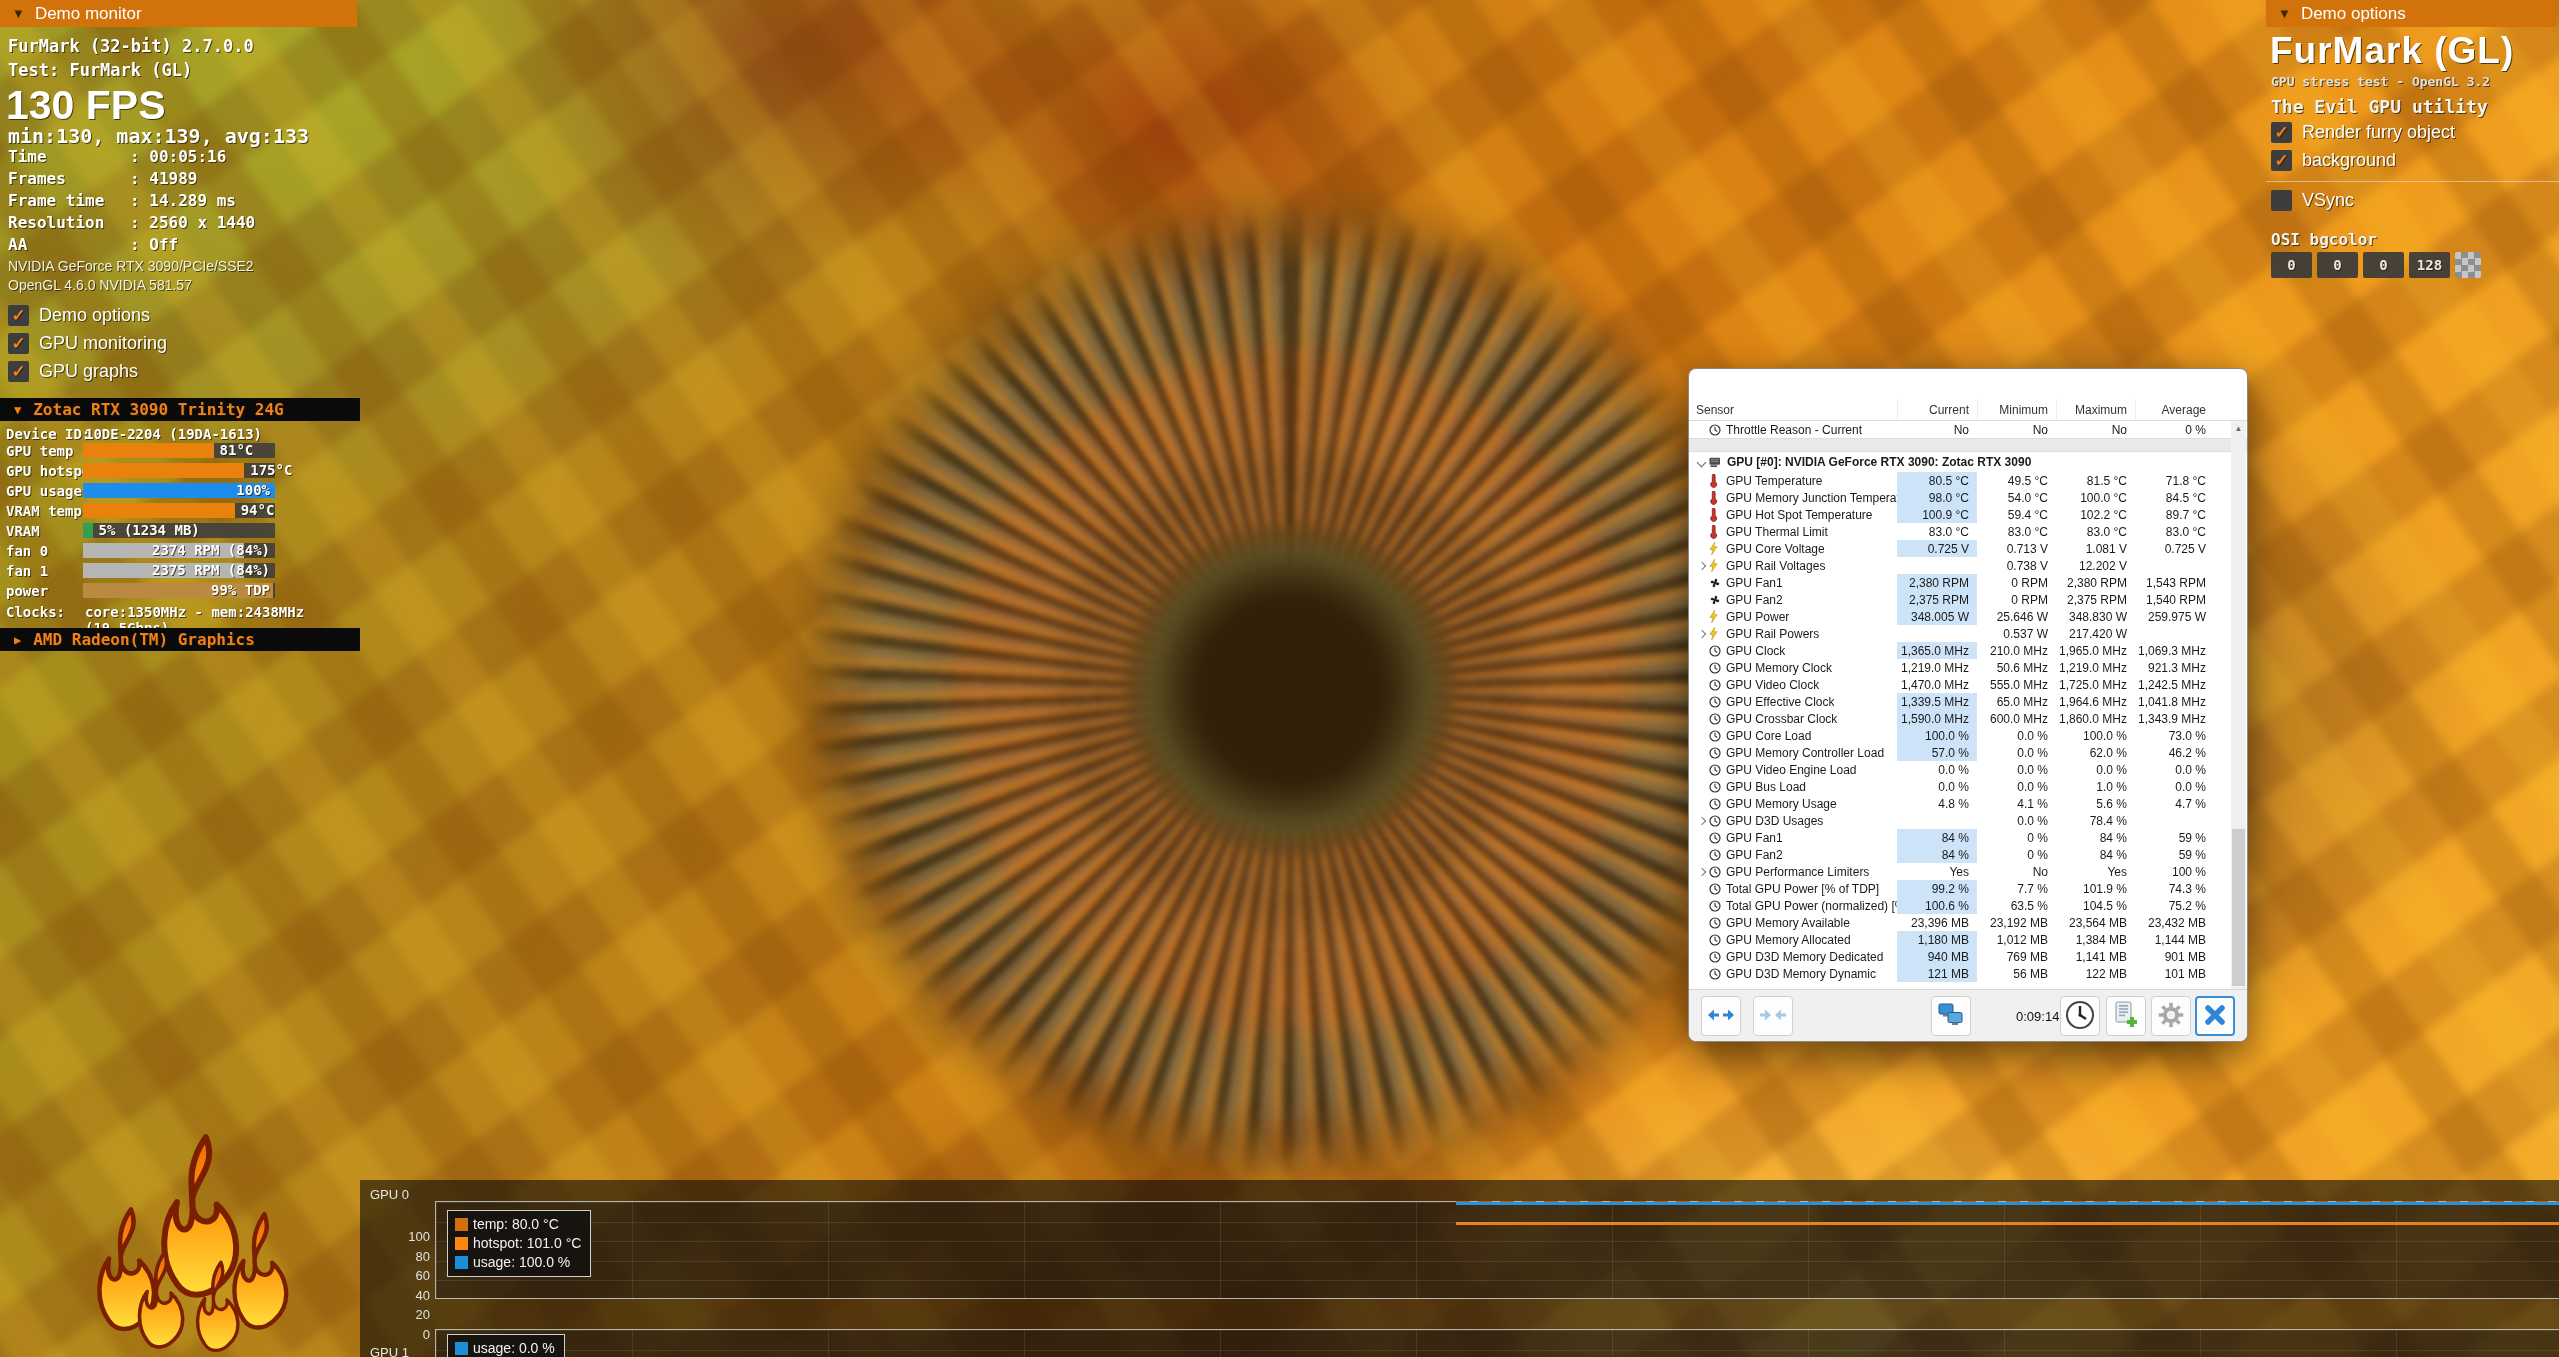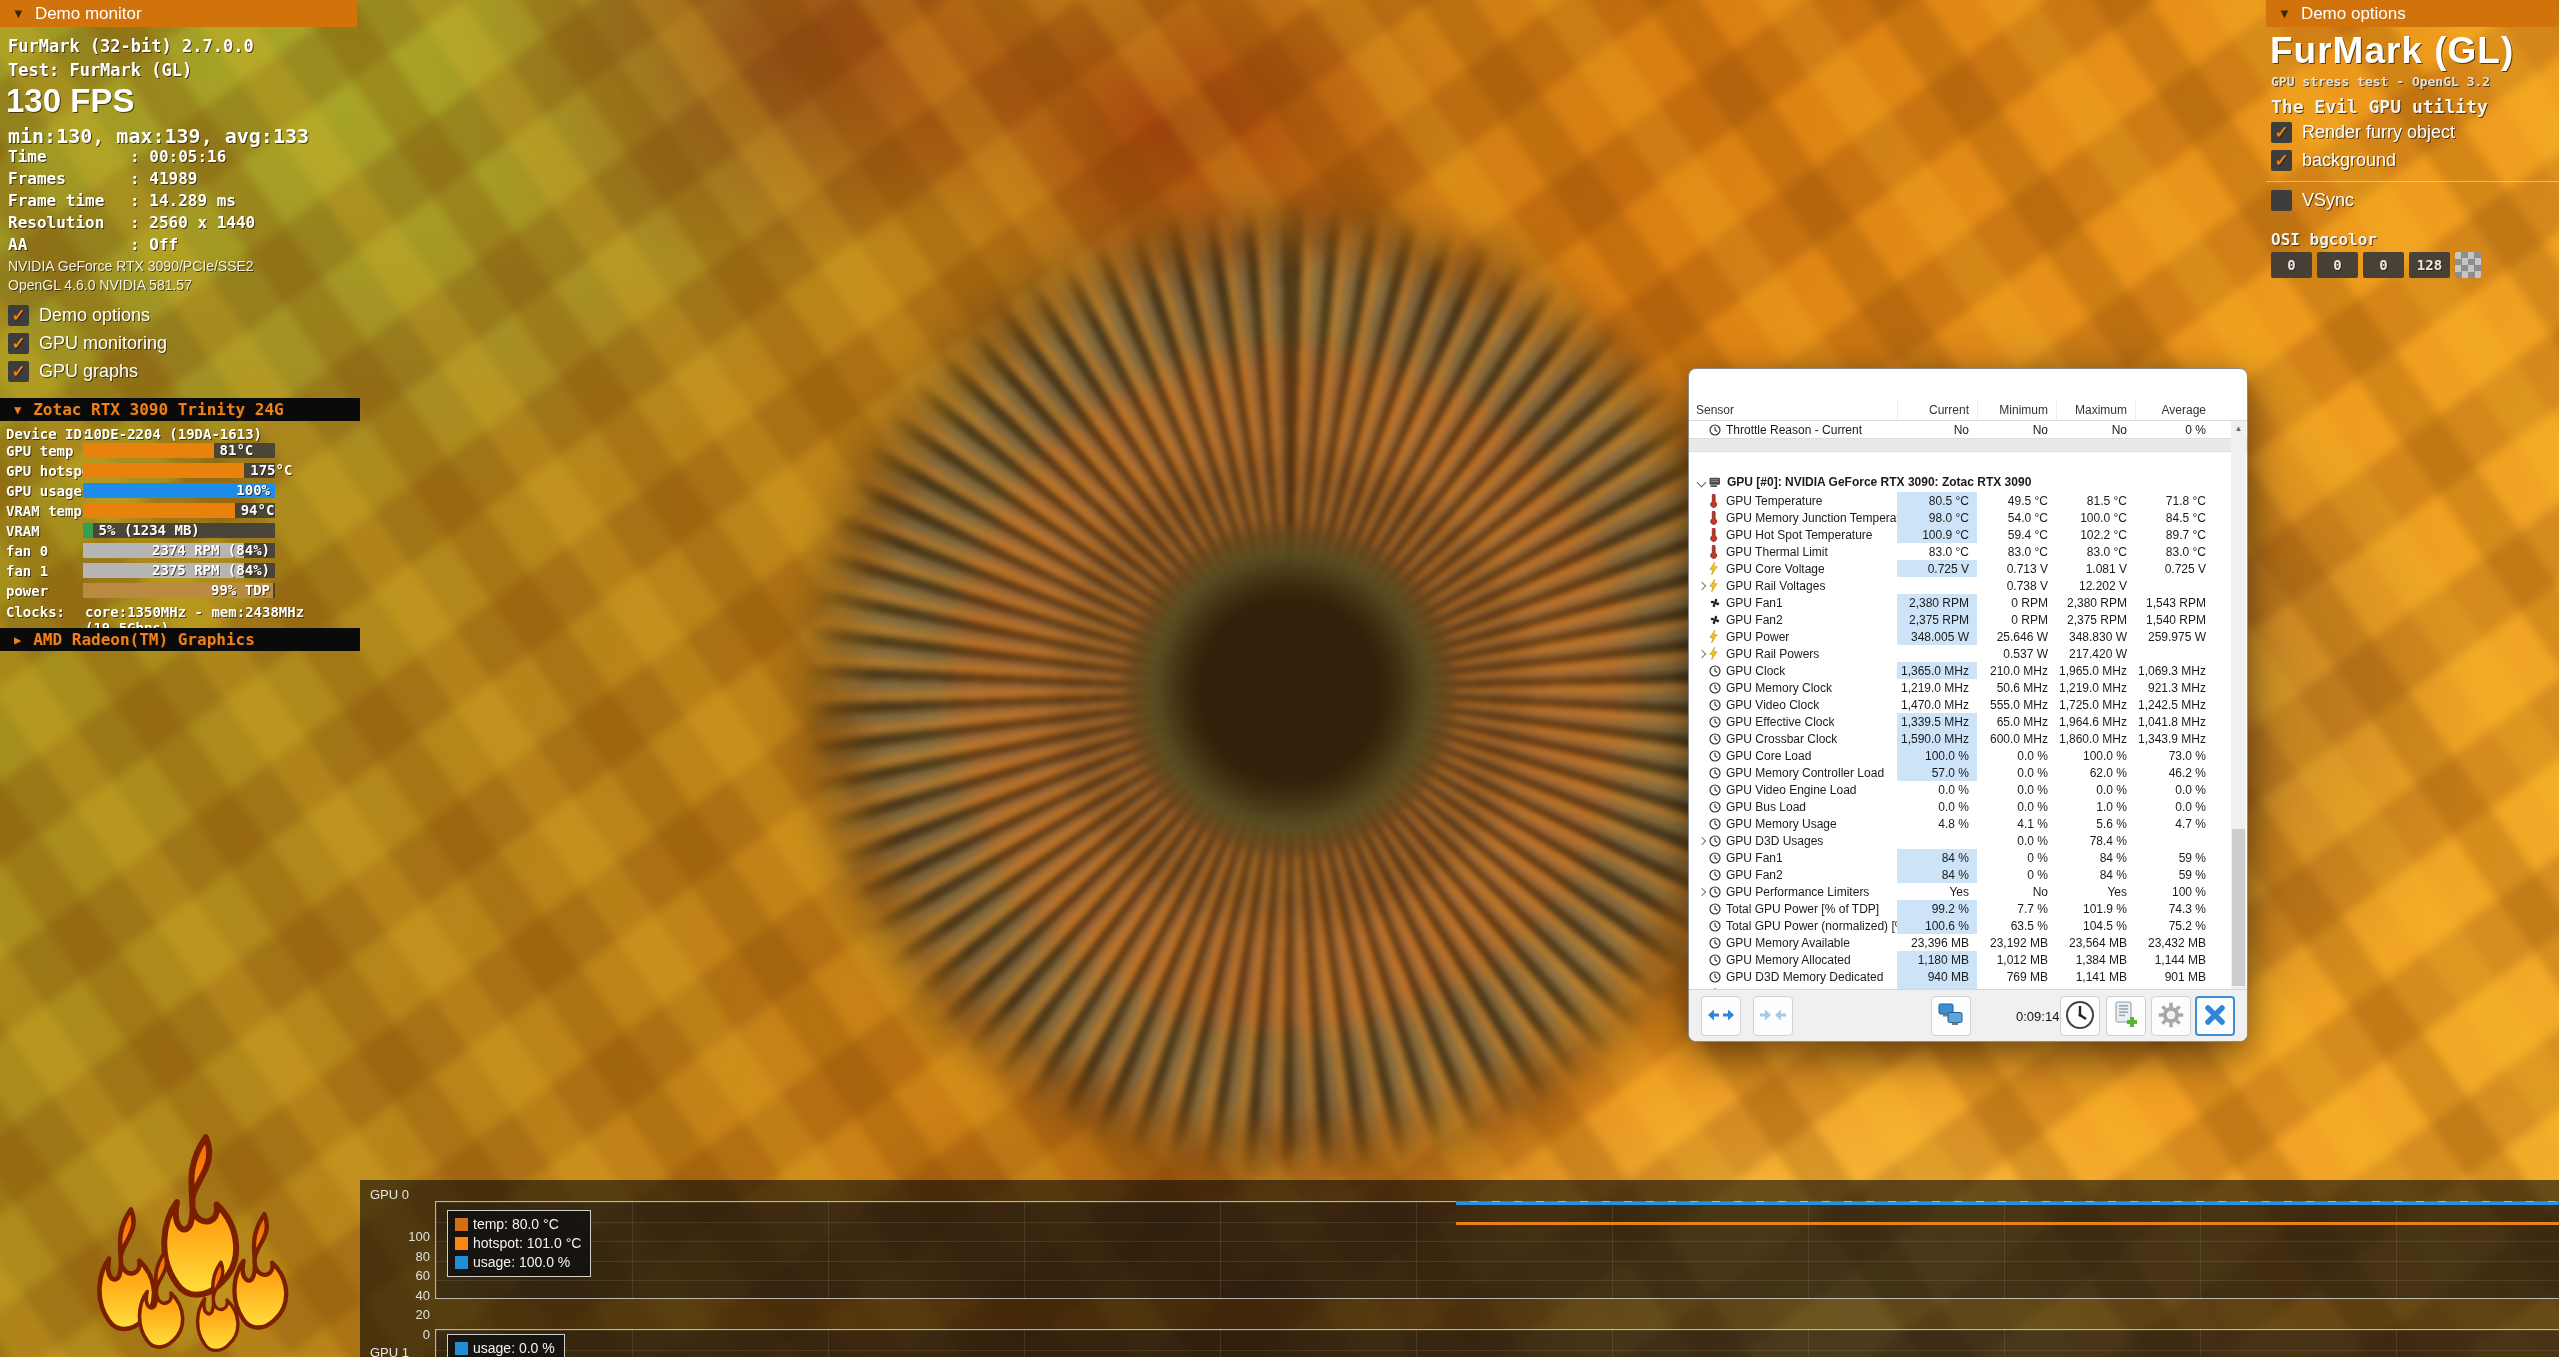--- a/index.html
+++ b/index.html
@@ -37,21 +37,21 @@
 
   
   .osd{position:absolute;left:0;top:0;width:360px;color:#fff;
     font-family:"DejaVu Sans Mono",monospace;font-weight:bold;
     text-shadow:1px 1px 0 rgba(40,30,0,.75);}
   .hdr-bar{position:absolute;left:0;height:27px;background:#d2720a;display:flex;align-items:center;
     font-family:"Liberation Sans",sans-serif;font-weight:normal;font-size:17px;color:#fff;text-shadow:none;}
   .hdr-bar .tri{color:#3a2600;font-size:13px;margin:0 10px 0 12px;}
   .osd-title{position:absolute;left:8px;top:36px;font-size:17px;}
   .osd-test{position:absolute;left:8px;top:60px;font-size:17px;}
-  .osd-fps{position:absolute;left:6px;top:82px;font-size:33px;font-family:"Liberation Sans",sans-serif;font-weight:bold;}
+  .osd-fps{position:absolute;left:6px;top:82px;font-size:41px;font-family:"Liberation Sans",sans-serif;font-weight:bold;}
   .osd-minmax{position:absolute;left:8px;top:124px;font-size:20px;}
   .osd-stats{position:absolute;left:8px;top:146px;font-size:16px;line-height:22px;}
   .osd-stat{display:flex;}
   .osd-stat .sl{width:122px;}
   .osd-stat .sv::before{content:": ";}
   .osd-gl{position:absolute;left:8px;top:257px;font-family:"Liberation Sans",sans-serif;font-weight:normal;
     font-size:14px;line-height:19px;color:#f2f0e0;}
   .toggles{position:absolute;left:8px;display:flex;flex-direction:column;gap:7px;}
   .toggle{display:flex;align-items:center;gap:10px;font-family:"Liberation Sans",sans-serif;
     font-weight:normal;font-size:18px;color:#fff;}
@@ -132,21 +132,21 @@
   .hw-list{position:absolute;left:0;top:52px;right:0;height:570px;background:#fff;overflow:hidden;}
   .srow{position:relative;height:17px;display:flex;align-items:center;padding-left:6px;}
   .srow .chev{width:14px;flex:0 0 auto;display:flex;align-items:center;justify-content:center;}
   .srow .chev i{width:5px;height:5px;border-right:1.4px solid #777;border-bottom:1.4px solid #777;display:block;}
   .chev i.r{transform:rotate(-45deg);}
   .srow .ric{width:17px;flex:0 0 auto;display:flex;align-items:center;}
   .srow .rname{white-space:nowrap;overflow:hidden;}
   .srow .hval{font-variant-numeric:tabular-nums;}
   .srow .hval.hl{background:#cde3f8;}
   .spacer-row{height:14px;background:#e9e9e9;border-top:1px solid #dedede;border-bottom:1px solid #dedede;}
-  .group-row{position:relative;height:20px;display:flex;align-items:center;padding-left:4px;font-weight:bold;margin-top:20px;}
+  .group-row{position:relative;height:20px;display:flex;align-items:center;padding-left:4px;font-weight:bold;}
   .group-row .chev{width:16px;display:flex;justify-content:center;}
   .group-row .chev i{width:6px;height:6px;border-right:1.6px solid #666;border-bottom:1.6px solid #666;transform:rotate(45deg);display:block;}
   .group-row .ric{width:18px;display:flex;align-items:center;}
 
   .hw-scroll{position:absolute;right:1px;top:52px;width:15px;height:570px;background:#f0f0f0;}
   .hw-scroll .arr{position:absolute;left:0;width:15px;height:15px;display:flex;align-items:center;justify-content:center;color:#6a6a6a;font-size:8px;}
   .hw-scroll .thumb{position:absolute;left:1px;width:13px;background:#cdcdcd;}
 
   .hw-toolbar{position:absolute;left:0;right:0;bottom:0;height:52px;background:#f0f0f0;
     border-top:1px solid #d6d6d6;border-radius:0 0 8px 8px;}

